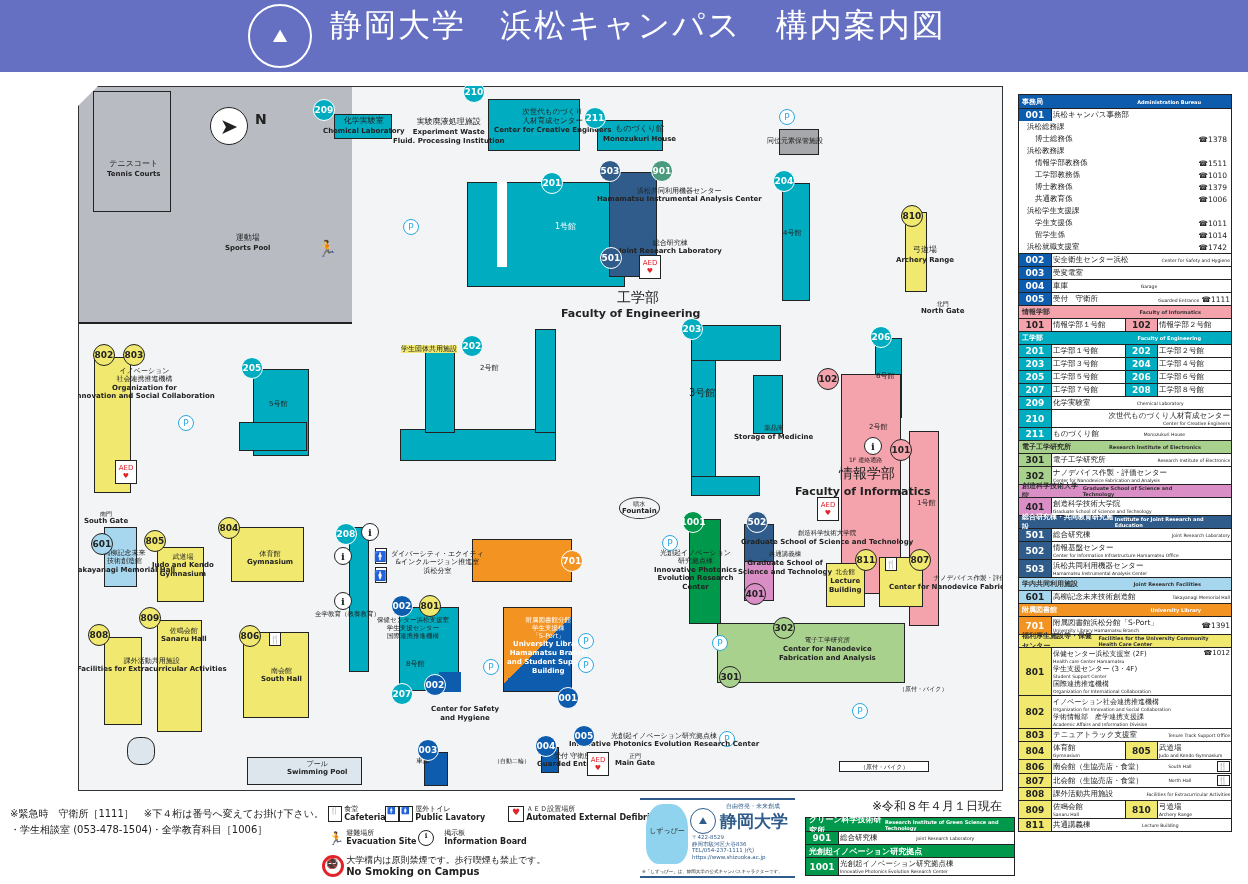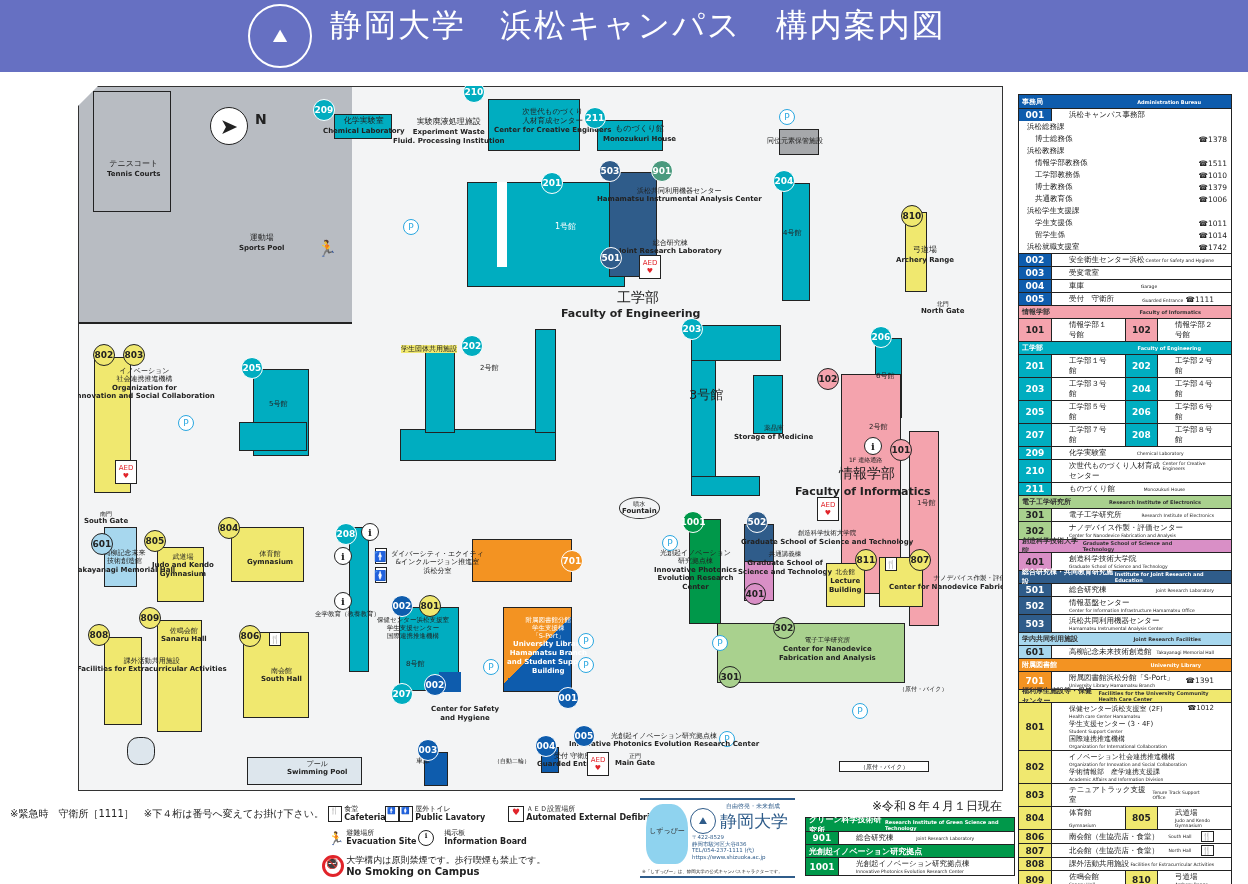--- a/index.html
+++ b/index.html
@@ -29,21 +29,21 @@
 .big{font-size:14px}
 .park{position:absolute;width:16px;height:16px;border:1.3px solid #2aa7e0;border-radius:50%;color:#2aa7e0;font-size:9px;display:flex;align-items:center;justify-content:center;background:#fff;z-index:4}
 .icon{position:absolute;z-index:6;font-size:10px;display:flex;align-items:center;justify-content:center}
 .info{width:18px;height:18px;border:1.5px solid #222;border-radius:50%;background:#fff;font-weight:bold;font-family:"DejaVu Serif",serif}
 .aed{width:22px;height:24px;border:1px solid #222;background:#fff;color:#e1242a;font-size:7px;flex-direction:column}
 .side{position:absolute;left:1018px;top:94px;width:214px;border:1px solid #222;background:#fff;font-size:8px}
 .sh{height:13px;color:#fff;font-weight:bold;padding-left:3px;display:flex;align-items:center;justify-content:space-between;font-size:7px}
 .sh .e{font-size:5px;padding-right:30px}
 .sr{display:flex;border-top:1px solid #222;min-height:13px;align-items:stretch}
 .sr .n{width:32px;font-weight:bold;display:flex;align-items:center;justify-content:center;font-size:9px;color:#fff;flex-shrink:0}
-.sr .t{flex:1;padding:1px 17px;display:flex;align-items:center;justify-content:space-between;border-left:1px solid #222;font-size:7.5px}
+.sr .t{flex:1;padding:1px 1px;display:flex;align-items:center;justify-content:space-between;border-left:1px solid #222;font-size:7.5px}
 .sr .t small{font-size:4.5px}
 .sub{padding-left:8px;font-size:7.5px;height:12px;display:flex;align-items:center;justify-content:space-between;padding-right:4px}
 .sub.d2{padding-left:16px}
 .footer{position:absolute;left:10px;top:806px;font-size:11px;line-height:1.6}
 .footer .l1{font-size:12.5px}
 .footer .s{font-size:10px}
 .legend{position:absolute;top:806px;font-size:7px}
 .gbox{position:absolute;left:805px;top:817px;width:210px;border:1px solid #222;font-size:8px;background:#fff}
 .date{position:absolute;left:872px;top:798px;font-size:12px}
 .mascot{position:absolute;left:640px;top:798px;width:155px;height:80px;border-top:2px solid #2f5c8a;border-bottom:2px solid #2f5c8a}
@@ -55,21 +55,21 @@
   <div class="logo">⛰</div>
   <div class="jp">静岡大学　浜松キャンパス　構内案内図</div>
 </div>
 
 <div class="map">
 
   <div class="b gray" style="left:0;top:0;width:273px;height:235px;border:none"></div>
   <div class="b gray" style="left:0;top:235px;width:273px;height:0"></div>
   <div class="b" style="left:14px;top:4px;width:78px;height:121px;background:#b8bcc2"></div>
   <div class="lbl" style="left:28px;top:72px"><span>テニスコート</span><br><b>Tennis Courts</b></div>
-  <div class="lbl" style="left:160px;top:146px"><span>運動場</span><br><b>Sports Pool</b></div>
+  <div class="lbl" style="left:146px;top:146px"><span>運動場</span><br><b>Sports Pool</b></div>
   <div class="icon" style="left:131px;top:20px;width:38px;height:38px;border-radius:50%;background:#fff;border:1.5px solid #222;font-size:22px">➤</div>
   <div class="lbl" style="left:176px;top:24px;font-size:14px;font-weight:bold">N</div>
   <div class="icon" style="left:238px;top:152px;color:#00984a;font-size:16px">🏃</div>
 
   <div class="b teal" style="left:255px;top:27px;width:58px;height:25px"></div>
   <div class="num teal" style="left:234px;top:12px">209</div>
   <div class="lbl" style="left:244px;top:29px"><span>化学実験室</span><br><b>Chemical Laboratory</b></div>
   <div class="lbl" style="left:314px;top:30px"><span>実験廃液処理施設</span><br><b>Experiment Waste</b><br><b>Fluid. Processing Institution</b></div>
   <div class="b teal" style="left:409px;top:12px;width:92px;height:52px"></div>
   <div class="num teal" style="left:384px;top:-6px">210</div>
@@ -122,21 +122,21 @@
   <div class="b teal" style="left:321px;top:342px;width:156px;height:32px"></div>
   <div class="b teal" style="left:346px;top:258px;width:30px;height:88px"></div>
   <div class="b teal" style="left:456px;top:242px;width:21px;height:104px"></div>
   <div class="num teal" style="left:382px;top:248px">202</div>
   <div class="lbl" style="left:401px;top:277px;font-size:7px">2号館</div>
 
   <div class="b teal" style="left:612px;top:252px;width:25px;height:155px"></div>
   <div class="b teal" style="left:612px;top:238px;width:90px;height:36px"></div>
   <div class="b teal" style="left:612px;top:389px;width:69px;height:20px"></div>
   <div class="num teal" style="left:602px;top:231px">203</div>
-  <div class="lbl" style="left:610px;top:300px;font-size:13px">3号館</div>
+  <div class="lbl" style="left:610px;top:300px;font-size:10px">3号館</div>
   <div class="b teal" style="left:674px;top:288px;width:30px;height:59px"></div>
   <div class="lbl" style="left:655px;top:338px;font-size:6.5px"><span>薬品庫</span><br><b>Storage of Medicine</b></div>
 
   <div class="b teal" style="left:796px;top:251px;width:27px;height:80px"></div>
   <div class="num teal" style="left:791px;top:239px">206</div>
   <div class="lbl" style="left:797px;top:285px;font-size:7px">6号館</div>
 
   <div class="b pink" style="left:762px;top:287px;width:60px;height:220px"></div>
   <div class="b pink" style="left:830px;top:344px;width:30px;height:195px"></div>
   <div class="num pink" style="left:738px;top:281px;color:#222;border-color:#222">102</div>
@@ -369,21 +369,21 @@
   <div class="sr">
       <div class="n" style="background:#00adc0">209</div>
       <div class="t">
         <span>化学実験室</span>
         <small>Chemical Laboratory</small>
         <span></span>
       </div>
     </div>
   <div class="sr">
       <div class="n" style="background:#00adc0">210</div>
-      <div class="t" style="flex-direction:row;align-items:flex-start">
+      <div class="t" style="flex-direction:column;align-items:flex-end">
         <span>次世代ものづくり人材育成センター</span>
         <small>Center for Creative Engineers</small>
       </div>
     </div>
   <div class="sr">
       <div class="n" style="background:#00adc0">211</div>
       <div class="t">
         <span>ものづくり館</span>
         <small>Monozukuri House</small>
         <span></span>
@@ -560,20 +560,21 @@
       <div class="t">
         <span>共通講義棟</span>
         <small>Lecture Building</small>
         <span></span>
       </div>
     </div>
 </div>
 
 <div class="footer">
   <div class="s">※緊急時　守衛所［1111］　※下４桁は番号へ変えてお掛け下さい。</div>
+  <div class="s">・学生相談室 (053-478-1504)・全学教育科目［1006］</div>
 </div>
 
 <div class="legend" style="left:328px">
   <span style="display:inline-block;width:14px;height:16px;border:1px solid #222;text-align:center;vertical-align:middle">🍴</span>
   <span style="display:inline-block;vertical-align:middle;line-height:1.1"><span>食堂</span><br><b style="font-size:8px">Cafeteria</b></span>
 </div>
 <div class="legend" style="left:385px">
   <span style="display:inline-block;width:14px;height:16px;border:1px solid #222;text-align:center;color:#1f5fad;vertical-align:middle">🚹</span><span style="display:inline-block;width:14px;height:16px;border:1px solid #222;text-align:center;color:#e1242a;vertical-align:middle">🚺</span>
   <span style="display:inline-block;vertical-align:middle;line-height:1.1"><span>屋外トイレ</span><br><b style="font-size:8px">Public Lavatory</b></span>
 </div>
@@ -591,21 +592,21 @@
 </div>
 <div class="legend" style="left:322px;top:855px">
   <span style="display:inline-block;width:22px;height:22px;border:3px solid #e1242a;border-radius:50%;text-align:center;vertical-align:middle;font-size:10px">🚭</span>
   <span style="display:inline-block;vertical-align:middle;line-height:1.2;font-size:9px"><span>大学構内は原則禁煙です。歩行喫煙も禁止です。</span><br><b style="font-size:10px">No Smoking on Campus</b></span>
 </div>
 
 <div class="mascot">
   <div style="position:absolute;left:6px;top:4px;width:42px;height:60px;background:#8fd3ef;border-radius:40% 40% 30% 30%;font-size:7px;text-align:center;padding-top:22px;color:#333">しずっぴー</div>
   <div style="position:absolute;left:50px;top:8px;width:26px;height:26px;border:1.5px solid #2f5c8a;border-radius:50%;text-align:center;line-height:24px;font-size:10px;color:#2f5c8a">⛰</div>
   <div style="position:absolute;left:86px;top:2px;font-size:6px;color:#2f5c8a">自由啓発・未来創成</div>
-  <div style="position:absolute;left:80px;top:10px;font-size:17px;font-weight:normal;color:#2f5c8a">静岡大学</div>
+  <div style="position:absolute;left:80px;top:10px;font-size:17px;font-weight:bold;color:#2f5c8a">静岡大学</div>
   <div style="position:absolute;left:52px;top:34px;font-size:5.5px;color:#2f5c8a;line-height:1.2"><span>〒422-8529</span><br><span>静岡市駿河区大谷836</span><br><span>TEL/054-237-1111 (代)</span><br><span>https://www.shizuoka.ac.jp</span></div>
   <div style="position:absolute;left:2px;top:69px;font-size:4.5px;white-space:nowrap">※「しずっぴー」は、静岡大学の公式キャンパスキャラクターです。</div>
 </div>
 
 <div class="date">※令和８年４月１日現在</div>
 
 <div class="gbox">
   <div class="sh" style="background:#00984a;font-size:8px">
       <span>グリーン科学技術研究所</span>
       <span class="e" style="padding-right:3px">Research Institute of Green Science and Technology</span>

